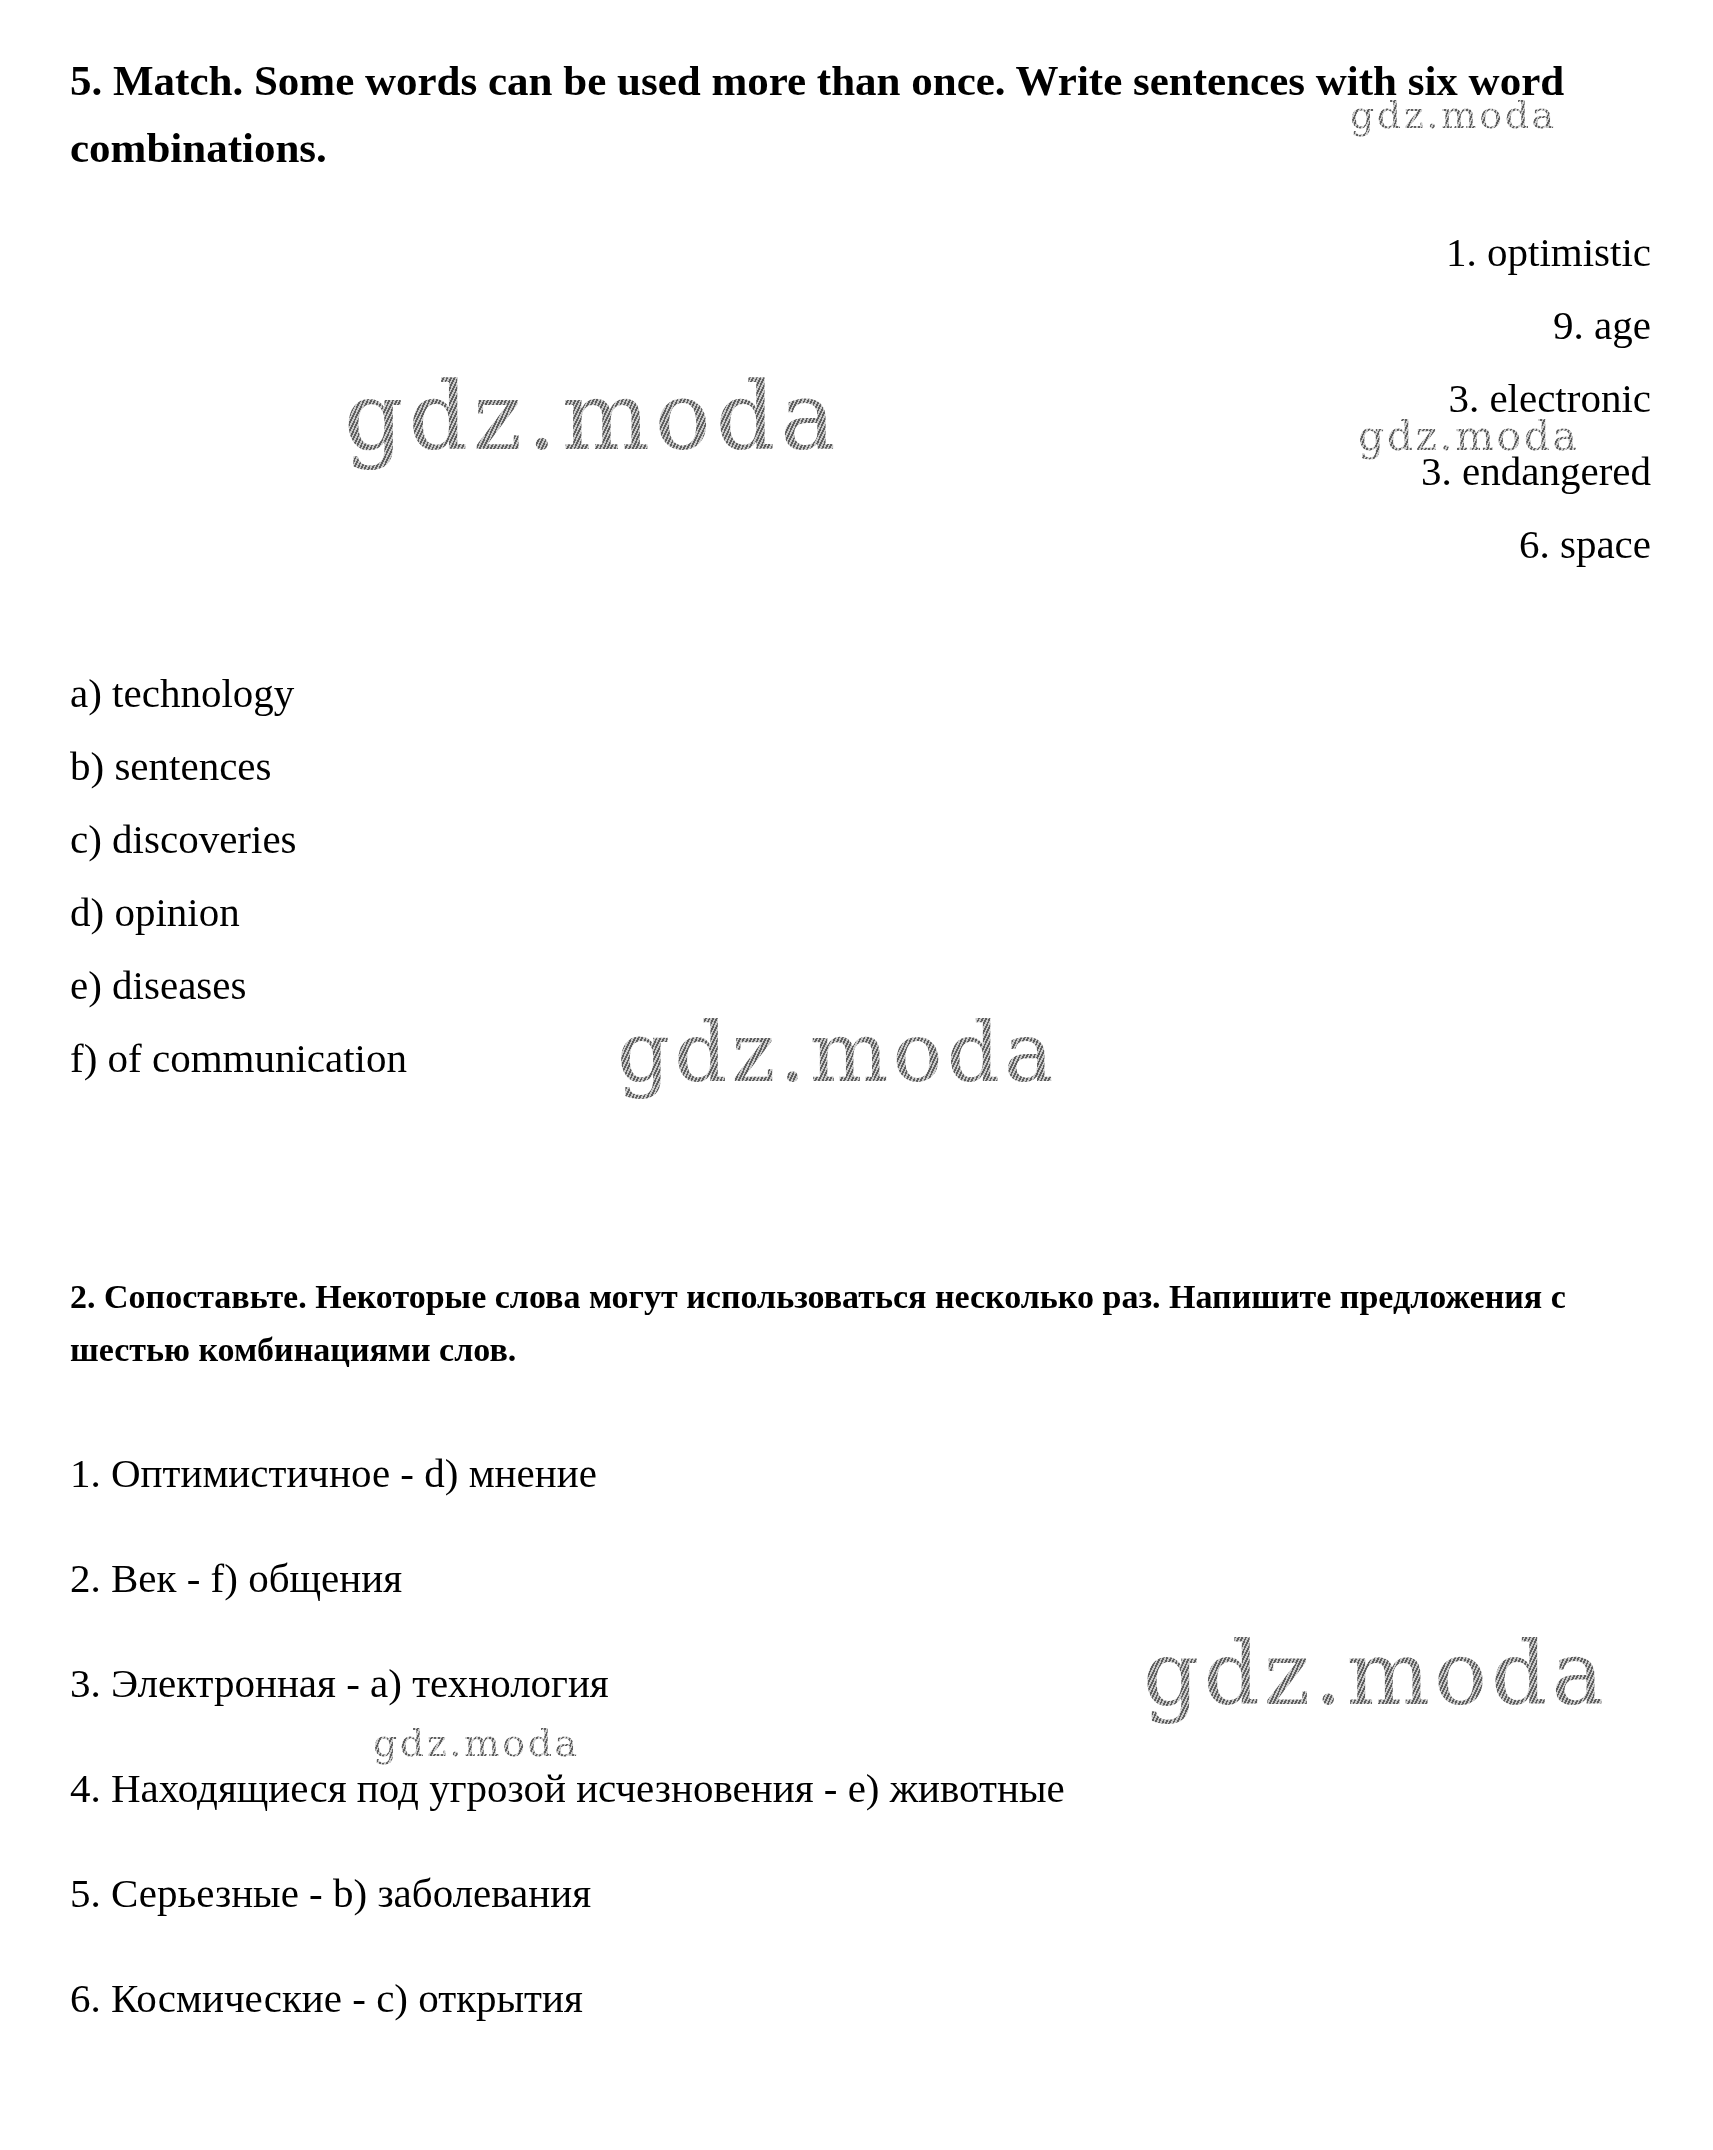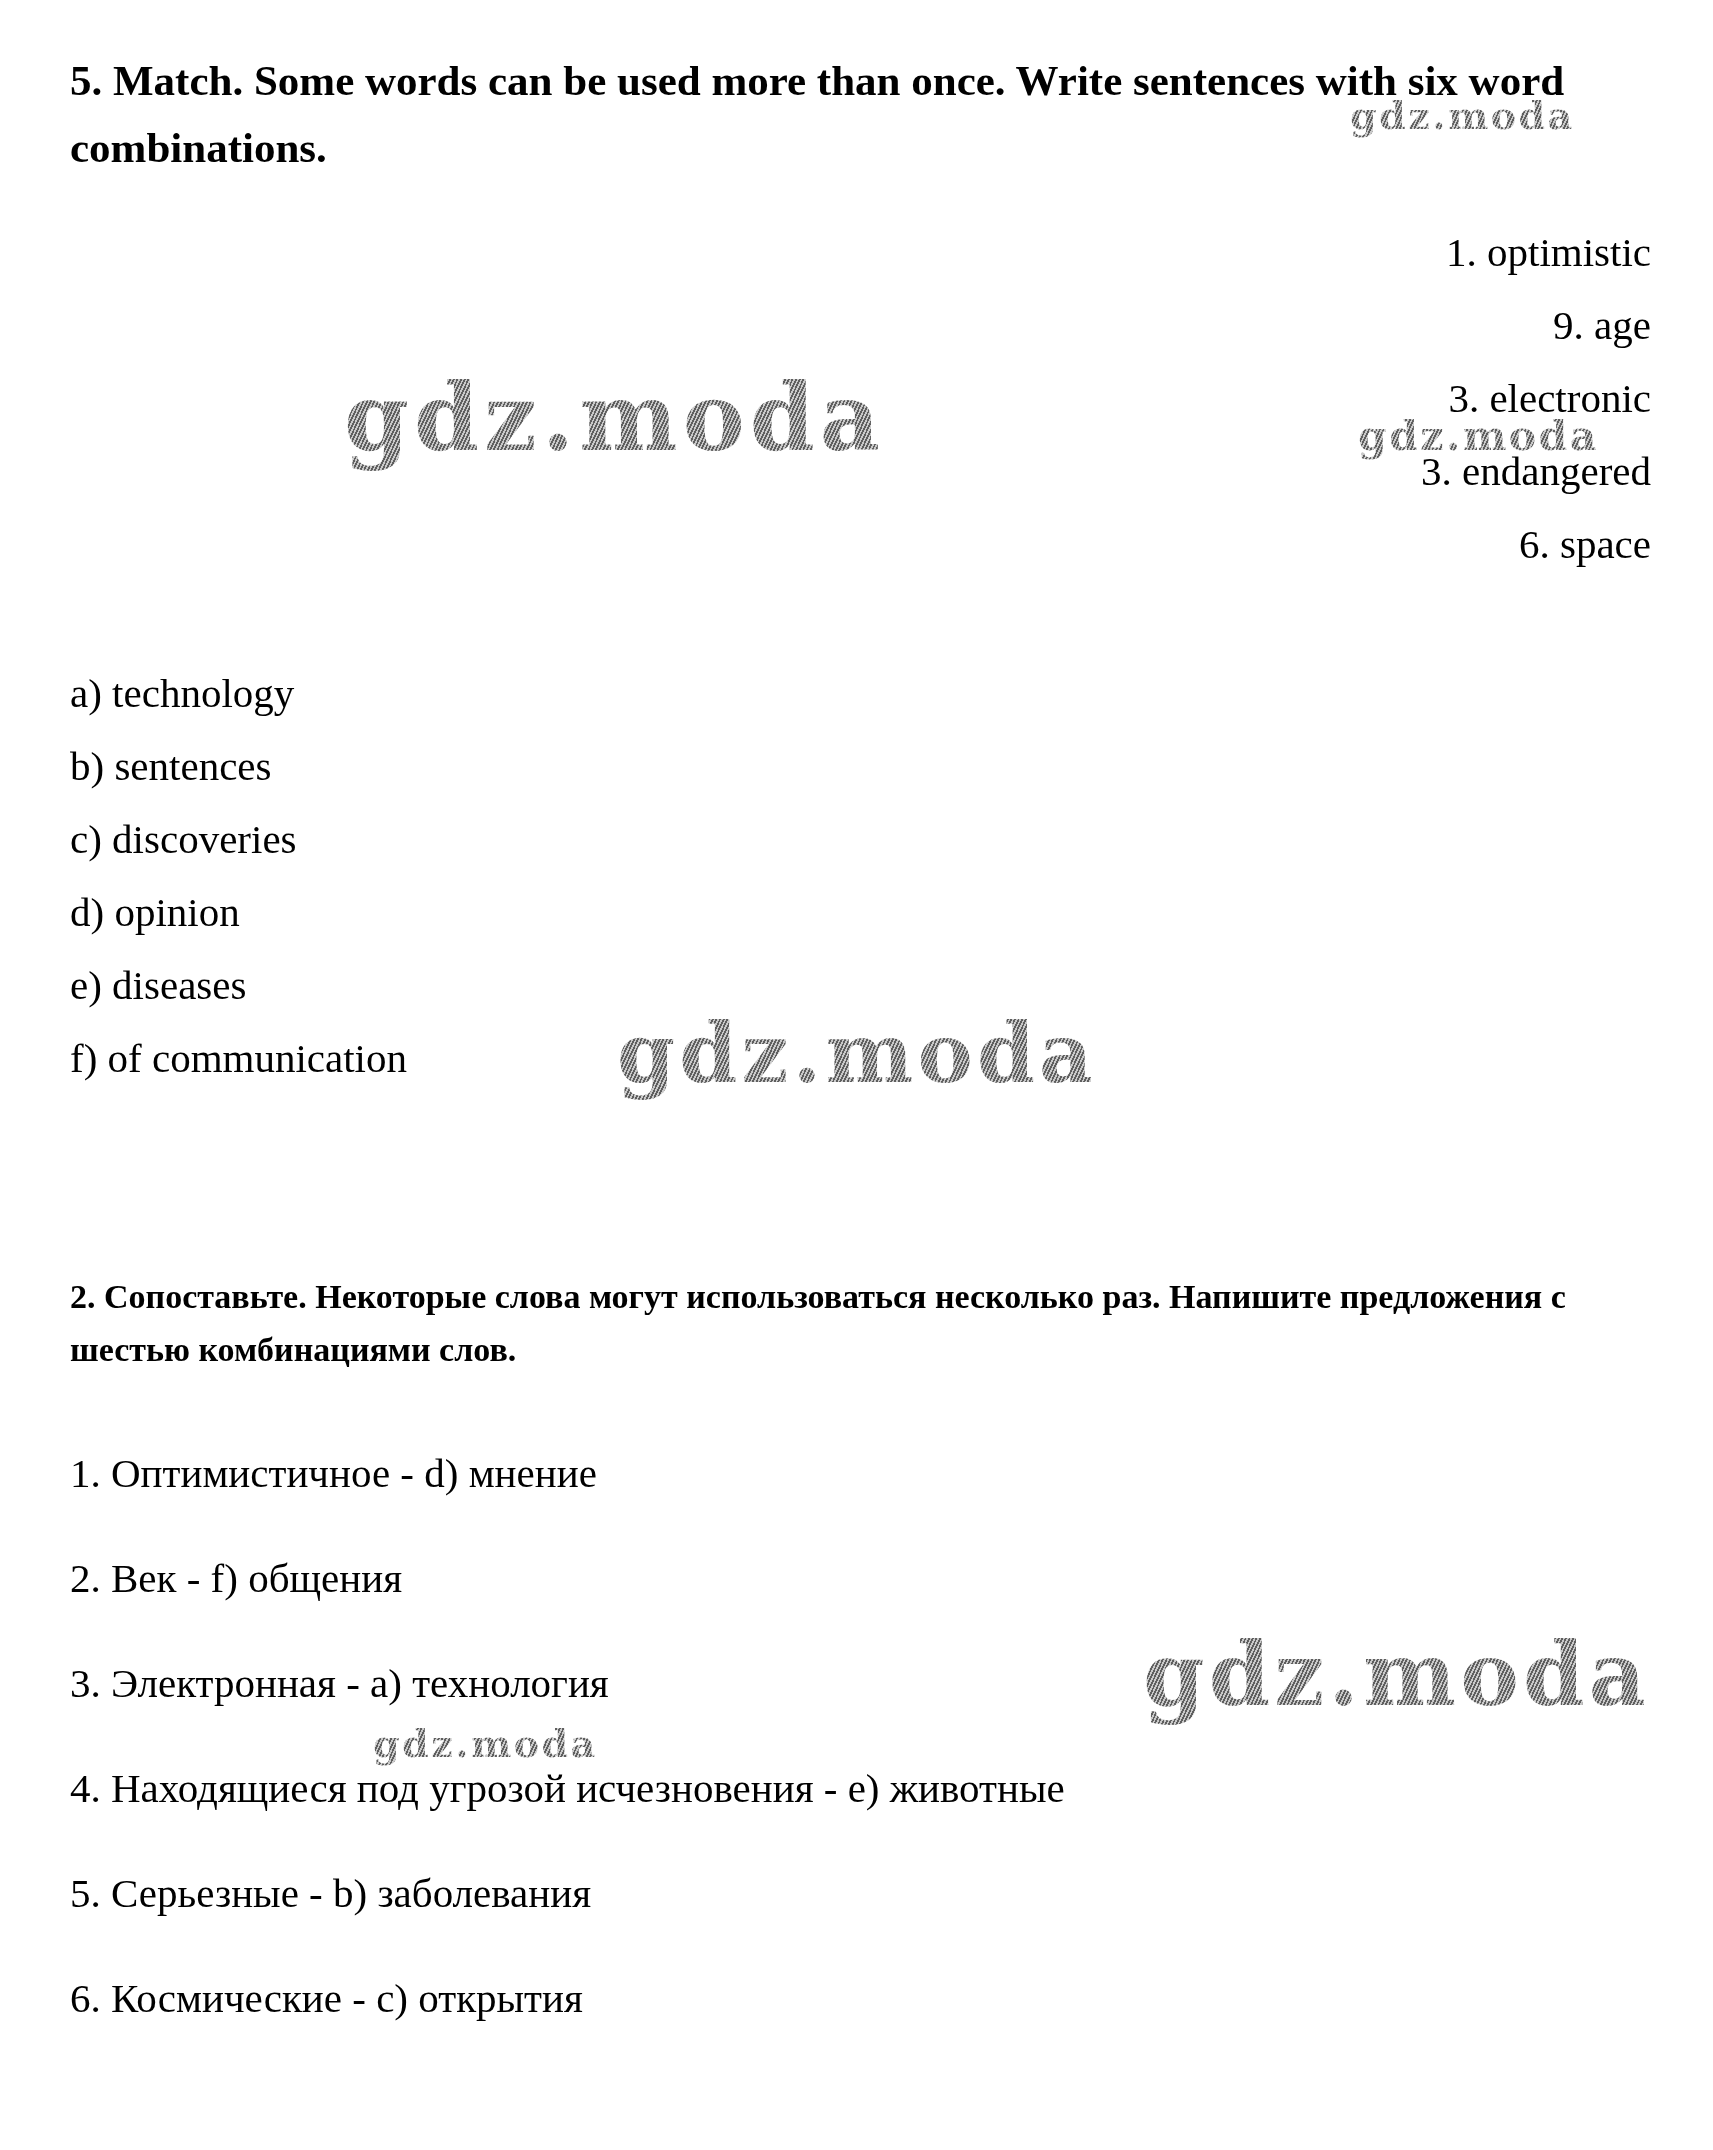--- a/index.html
+++ b/index.html
@@ -33,21 +33,21 @@
     font-weight: bold;
     line-height: 1.55;
     max-width: 1582px;
   }
   .answers { margin-top: 71px; font-size: 41px; }
   .answers p { line-height: 50px; margin-bottom: 55px; }
 
   .watermark {
     position: absolute;
     font-family: "DejaVu Serif", serif;
-    font-weight: 700;
+    font-weight: 400;
     color: #8d8d8d;
     letter-spacing: 2.5px;
     white-space: nowrap;
     pointer-events: none;
     user-select: none;
   }
   @supports ((-webkit-background-clip: text) or (background-clip: text)) {
     .watermark {
       background: repeating-linear-gradient(115deg, #5f5f5f 0px, #5f5f5f 1.7px, #c9c9c9 1.7px, #c9c9c9 3.3px);
       -webkit-background-clip: text;

